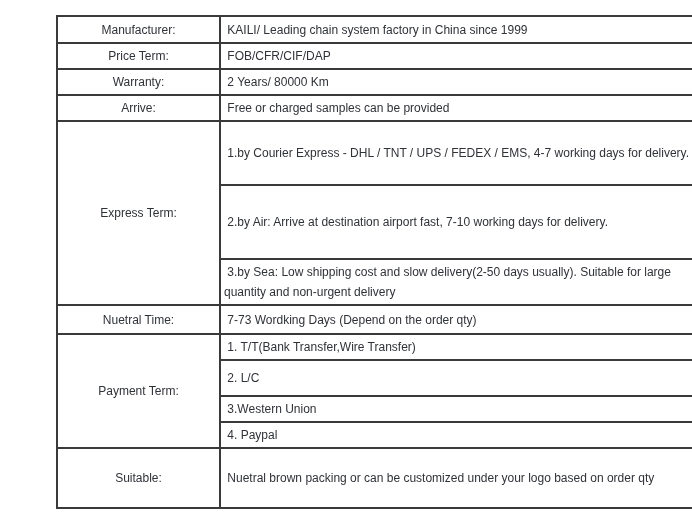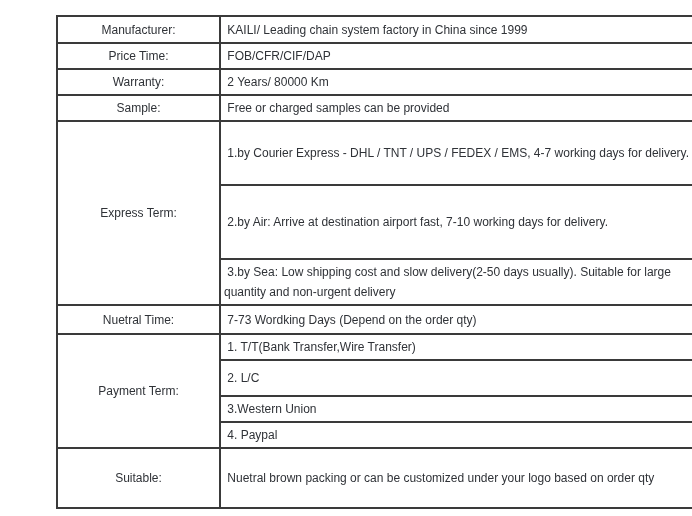--- a/index.html
+++ b/index.html
@@ -48,29 +48,29 @@
   <colgroup>
     <col style="width:163px">
     <col style="width:502px">
   </colgroup>
   <tbody>
     <tr style="height:27px">
       <td class="label-cell">Manufacturer:</td>
       <td class="value-cell"> KAILI/ Leading chain system factory in China since 1999</td>
     </tr>
     <tr style="height:24px">
-      <td class="label-cell">Price Time:</td>
+      <td class="label-cell">Price Term:</td>
       <td class="value-cell"> FOB/CFR/CIF/DAP</td>
     </tr>
     <tr style="height:25px">
       <td class="label-cell">Warranty:</td>
       <td class="value-cell"> 2 Years/ 80000 Km</td>
     </tr>
     <tr style="height:24px">
-      <td class="label-cell">Sample:</td>
+      <td class="label-cell">Arrive:</td>
       <td class="value-cell"> Free or charged samples can be provided</td>
     </tr>
     <tr style="height:64px">
       <td class="label-cell" rowspan="3">Express Term:</td>
       <td class="value-cell"> 1.by Courier Express - DHL / TNT / UPS / FEDEX / EMS, 4-7 working days for delivery.</td>
     </tr>
     <tr style="height:74px">
       <td class="value-cell"> 2.by Air: Arrive at destination airport fast, 7-10 working days for delivery.</td>
     </tr>
     <tr style="height:46px">

